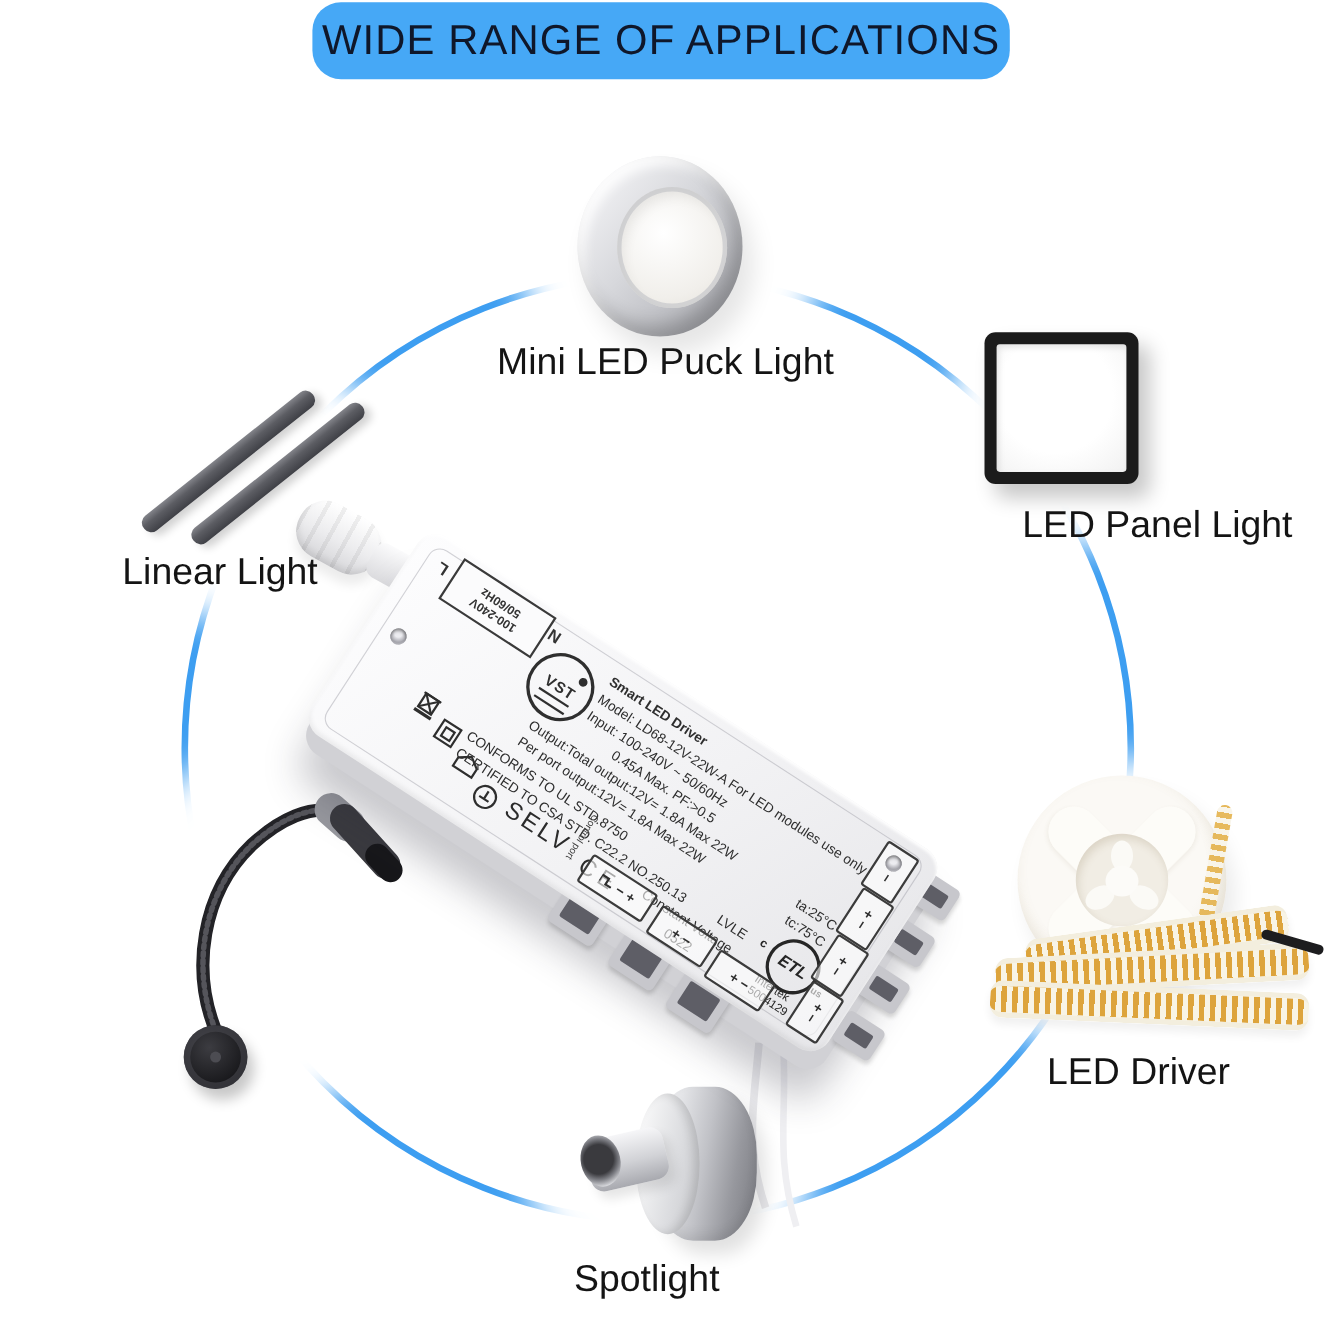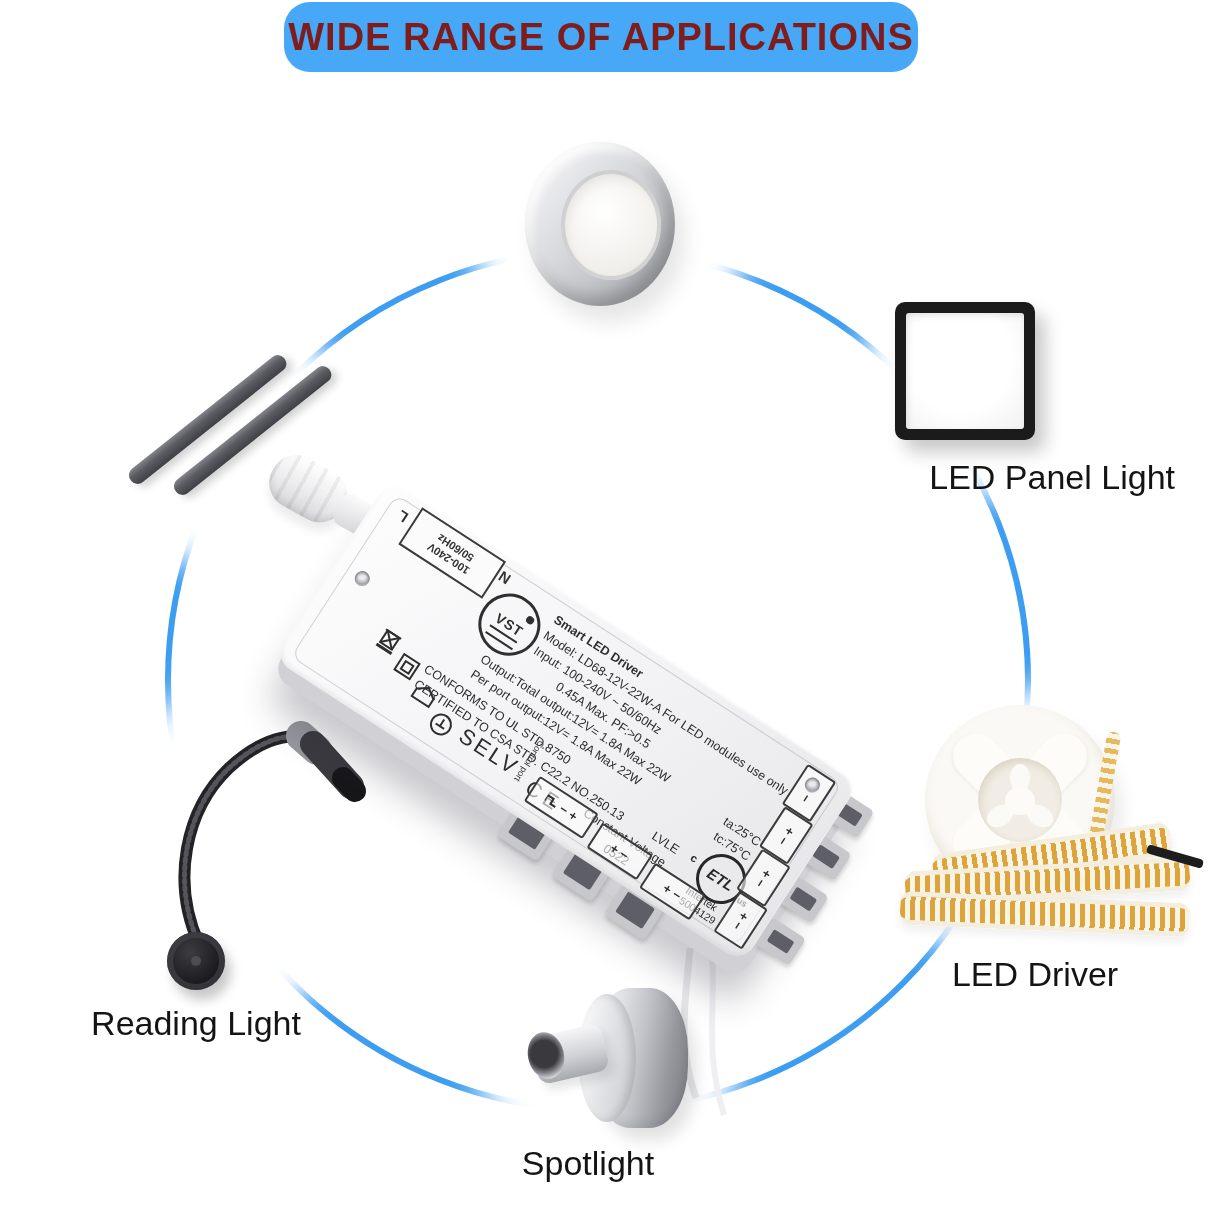--- a/index.html
+++ b/index.html
@@ -3,21 +3,21 @@
 <meta charset="utf-8">
 <style>
   html,body{margin:0;padding:0;background:#fff;}
   #canvas{position:relative;width:1214px;height:1214px;background:#fff;overflow:hidden;
           font-family:"Liberation Sans",sans-serif;}
   .abs{position:absolute;}
 
   
   .banner{left:284px;top:2px;width:634px;height:70px;background:#46a8f6;border-radius:26px;
           display:flex;align-items:center;justify-content:center;z-index:10;}
-  .banner span{color:#7f1d1d;font-size:38px;font-weight:bold;letter-spacing:1px;}
+  .banner span{color:#0f172a;font-size:38px;font-weight:normal;letter-spacing:1px;}
 
   
   .ring{left:165px;top:247px;width:854px;height:854px;border:6px solid #3d9ef1;border-radius:50%;
         z-index:1;}
 
   
   .halo{background:#fff;border-radius:50%;filter:blur(16px);z-index:2;}
 
   .label{z-index:6;font-size:34px;color:#141414;text-align:center;white-space:nowrap;}
 
@@ -157,20 +157,21 @@
   </svg>
 
   <div class="abs banner">
     <span>WIDE RANGE OF APPLICATIONS</span>
   </div>
 
   <div class="abs puck">
     <div class="abs puck-rim"></div>
     <div class="abs puck-face"></div>
   </div>
+  <div class="abs label" style="left:405px;top:310px;width:400px;">Mini LED Puck Light</div>
 
   <div class="abs panel">
     <div class="abs panel-face"></div>
   </div>
   <div class="abs label" style="left:775px;top:458px;width:400px;text-align:right;">LED Panel Light</div>
 
   <div class="abs reel">
     <div class="abs spoke" style="transform:rotate(45deg);"></div>
     <div class="abs spoke" style="transform:rotate(-45deg);"></div>
     <div class="abs hub">
@@ -190,34 +191,34 @@
   <div class="abs spot">
     <div class="abs spot-body"></div>
     <div class="abs spot-face"></div>
     <div class="abs spot-barrel"></div>
     <div class="abs spot-tip"></div>
   </div>
   <div class="abs label" style="left:438px;top:1144px;width:300px;">Spotlight</div>
 
   <div class="abs bar" style="left:131px;top:472px;"></div>
   <div class="abs bar" style="left:176px;top:483px;"></div>
+  <div class="abs label" style="left:50px;top:501px;width:300px;">Linear Light</div>
 
   <div class="abs reading">
     <svg class="abs" style="left:0;top:0;" width="290" height="330">
       <path d="M 94 252 C 66 190, 80 118, 124 76 C 150 52, 178 40, 200 46" fill="none" stroke="#232327" stroke-width="12" stroke-linecap="round"></path>
       <path d="M 94 252 C 66 190, 80 118, 124 76 C 150 52, 178 40, 200 46" fill="none" stroke="#55555b" stroke-width="5" stroke-dasharray="3 4" stroke-linecap="round"></path>
       <line x1="196" y1="44" x2="212" y2="58" stroke="#97989e" stroke-width="30" stroke-linecap="round"></line>
       <line x1="208" y1="52" x2="246" y2="94" stroke="#3a3a3f" stroke-width="26" stroke-linecap="round"></line>
       <line x1="238" y1="86" x2="250" y2="99" stroke="#17171a" stroke-width="22" stroke-linecap="round"></line>
     </svg>
     <div class="abs read-base">
       <div class="abs read-btn"></div>
     </div>
   </div>
-  <div class="abs label" style="left:46px;top:1004px;width:300px;">Reading Light</div>
 
   <div class="abs cable">
     <div class="abs plug"></div>
     <div class="abs neck"></div>
     <div class="abs gland"></div>
   </div>
 
   <div class="abs driver">
     <div class="abs drv-side"></div>
 

